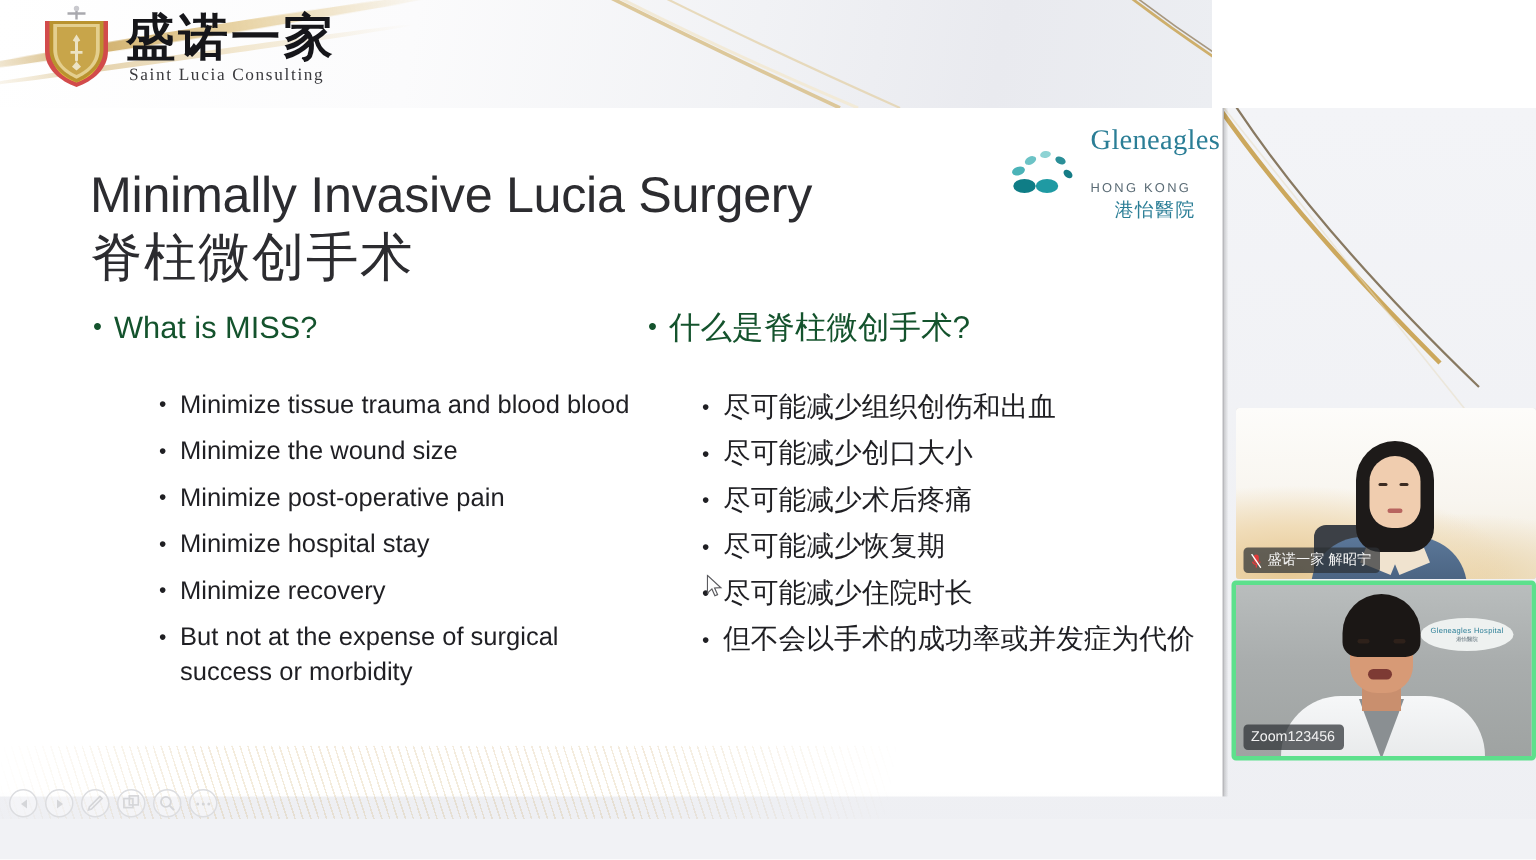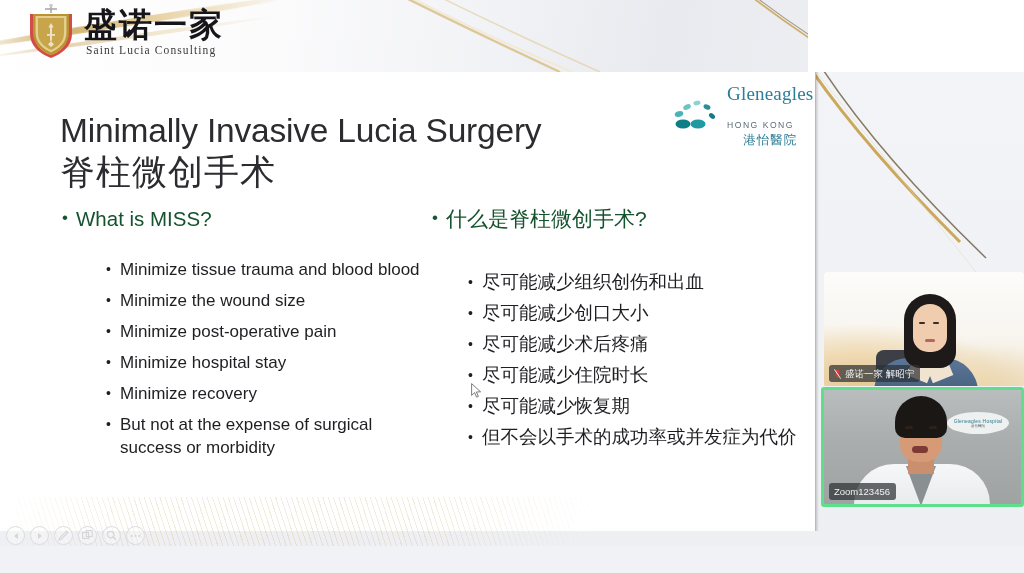--- a/index.html
+++ b/index.html
@@ -90,21 +90,21 @@
   }
   .lvl2-list { margin-top: 26px; padding-left: 44px; }
   .lvl2 {
     font-size: 17px; color:#1f1f23; line-height: 23px;
     margin-bottom: 8px; position: relative; padding-left: 14px;
   }
   .lvl2:before {
     content:"\2022"; position:absolute; left:0; top:0px; font-size:14px;
   }
   #col-right .lvl1 { font-size: 21px; }
-  #col-right .lvl2-list { padding-left: 36px; margin-top:37px;}
+  #col-right .lvl2-list { padding-left: 36px; margin-top:26px;}
   #col-right .lvl2 { font-size: 18.5px; line-height: 26px; margin-bottom: 5px;}
 
   
   #glen-logo {
     position:absolute; right: 8px; top: 16px;
     width: 134px; height: 54px;
     display:flex; align-items:center;
   }
   #glen-dots { width: 44px; height: 34px; flex: none; }
   #glen-div { width:1px; height: 38px; background:#b9c4cc; margin: 0 7px 0 3px;}
@@ -344,22 +344,22 @@
           <div class="lvl2">But not at the expense of surgical success or morbidity</div>
         </div>
       </div>
 
       <div class="col" id="col-right">
         <div class="lvl1">什么是脊柱微创手术?</div>
         <div class="lvl2-list">
           <div class="lvl2">尽可能减少组织创伤和出血</div>
           <div class="lvl2">尽可能减少创口大小</div>
           <div class="lvl2">尽可能减少术后疼痛</div>
+          <div class="lvl2">尽可能减少恢复期</div>
           <div class="lvl2">尽可能减少住院时长</div>
-          <div class="lvl2">尽可能减少恢复期</div>
           <div class="lvl2">但不会以手术的成功率或并发症为代价</div>
         </div>
       </div>
     </div>
     <div id="slide-shadow"></div>
 
     <div id="slide-bottom-band"></div>
     <div id="slide-bottom-tex"></div>
 
     <div class="vtile" id="vtile-1">

